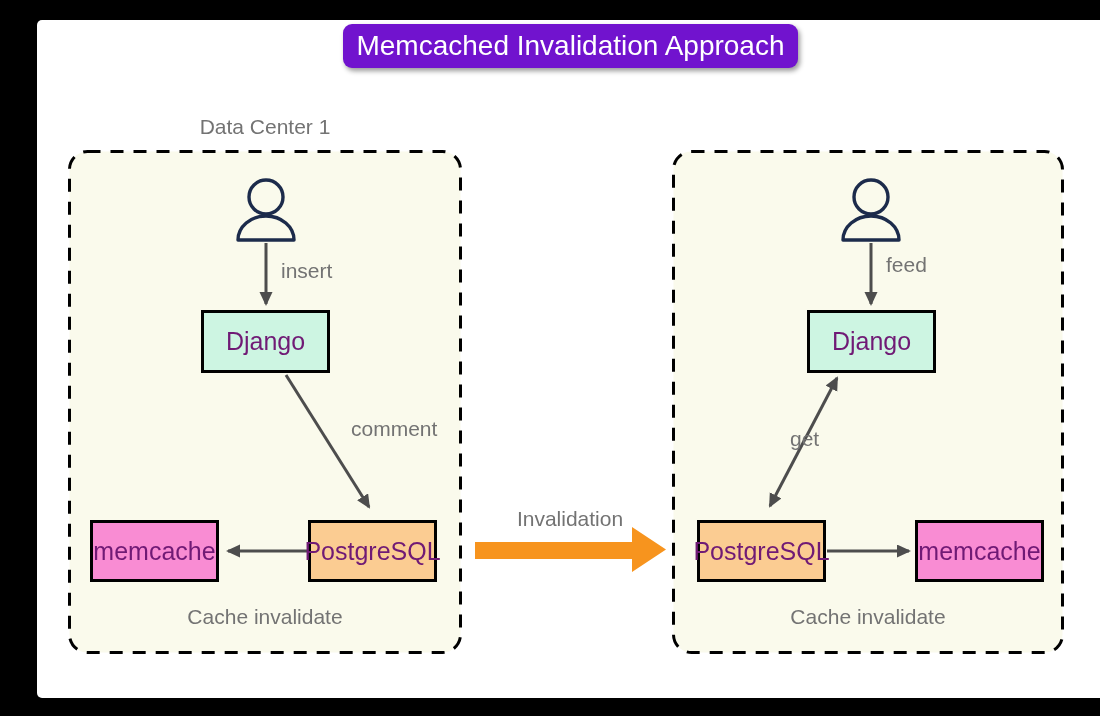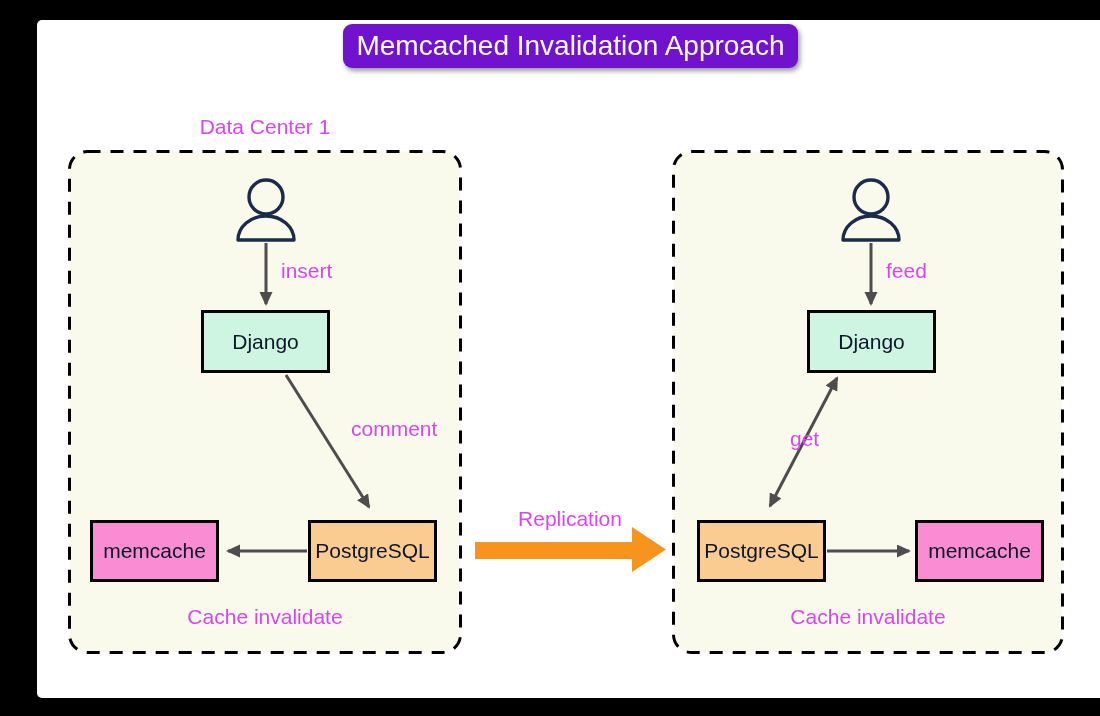--- a/index.html
+++ b/index.html
@@ -28,51 +28,51 @@
     box-shadow:2px 3px 5px rgba(0,0,0,0.40);
     color:#fff;
     font-size:28px;
     line-height:44px;
     text-align:center;
     white-space:nowrap;
   }
 
   .lbl{
     position:absolute;
-    color:#d946ef;
+    color:#737373;
     font-size:21px;
     line-height:25px;
     white-space:nowrap;
   }
   .lbl.center{text-align:center;}
 
   .node{
     position:absolute;
     box-sizing:border-box;
     border:3px solid #000;
     display:flex;align-items:center;justify-content:center;
-    font-size:21px;color:#0f172a;
+    font-size:25px;color:#701a75;
     white-space:nowrap;
   }
   .node.app{background:#CDF5E2;}
   .node.db{background:#FBCC92;}
   .node.cache{background:#F98CD3;}
 
   .dc1-app{left:181px;top:310px;width:129px;height:63px;}
   .dc1-cache{left:70px;top:520px;width:129px;height:62px;}
   .dc1-db{left:288px;top:520px;width:129px;height:62px;}
   .dc2-app{left:787px;top:310px;width:129px;height:63px;}
   .dc2-db{left:677px;top:520px;width:129px;height:62px;}
   .dc2-cache{left:895px;top:520px;width:129px;height:62px;}
 
   .dc1-title{left:48px;width:394px;top:114px;}
   .dc2-title{left:652px;width:392px;top:114px;}
   .lbl-comment{left:261px;top:258px;}
   .lbl-insert{left:331px;top:416px;}
-  .lbl-feed{left:866px;top:258px;}
+  .lbl-feed{left:866px;top:252px;}
   .lbl-get{left:770px;top:426px;}
   .lbl-replication{left:450px;width:200px;top:506px;}
   .note1{left:48px;width:394px;top:604px;}
   .note2{left:652px;width:392px;top:604px;}
 </style>
 </head>
 <body>
 
 <div class="stage">
   <div class="panel"></div>
@@ -136,19 +136,19 @@
       <span>PostgreSQL</span>
     </div>
     <div class="node cache dc2-cache">
       <span>memcache</span>
     </div>
 
     <div class="lbl lbl-comment">insert</div>
     <div class="lbl lbl-insert">comment</div>
     <div class="lbl lbl-feed">feed</div>
     <div class="lbl lbl-get">get</div>
-    <div class="lbl center lbl-replication">Replication</div>
+    <div class="lbl center lbl-replication">Invalidation</div>
 
     <div class="lbl center note1">Cache invalidate</div>
     <div class="lbl center note2">Cache invalidate</div>
 
   </div>
 </div>
 
 </body></html>

